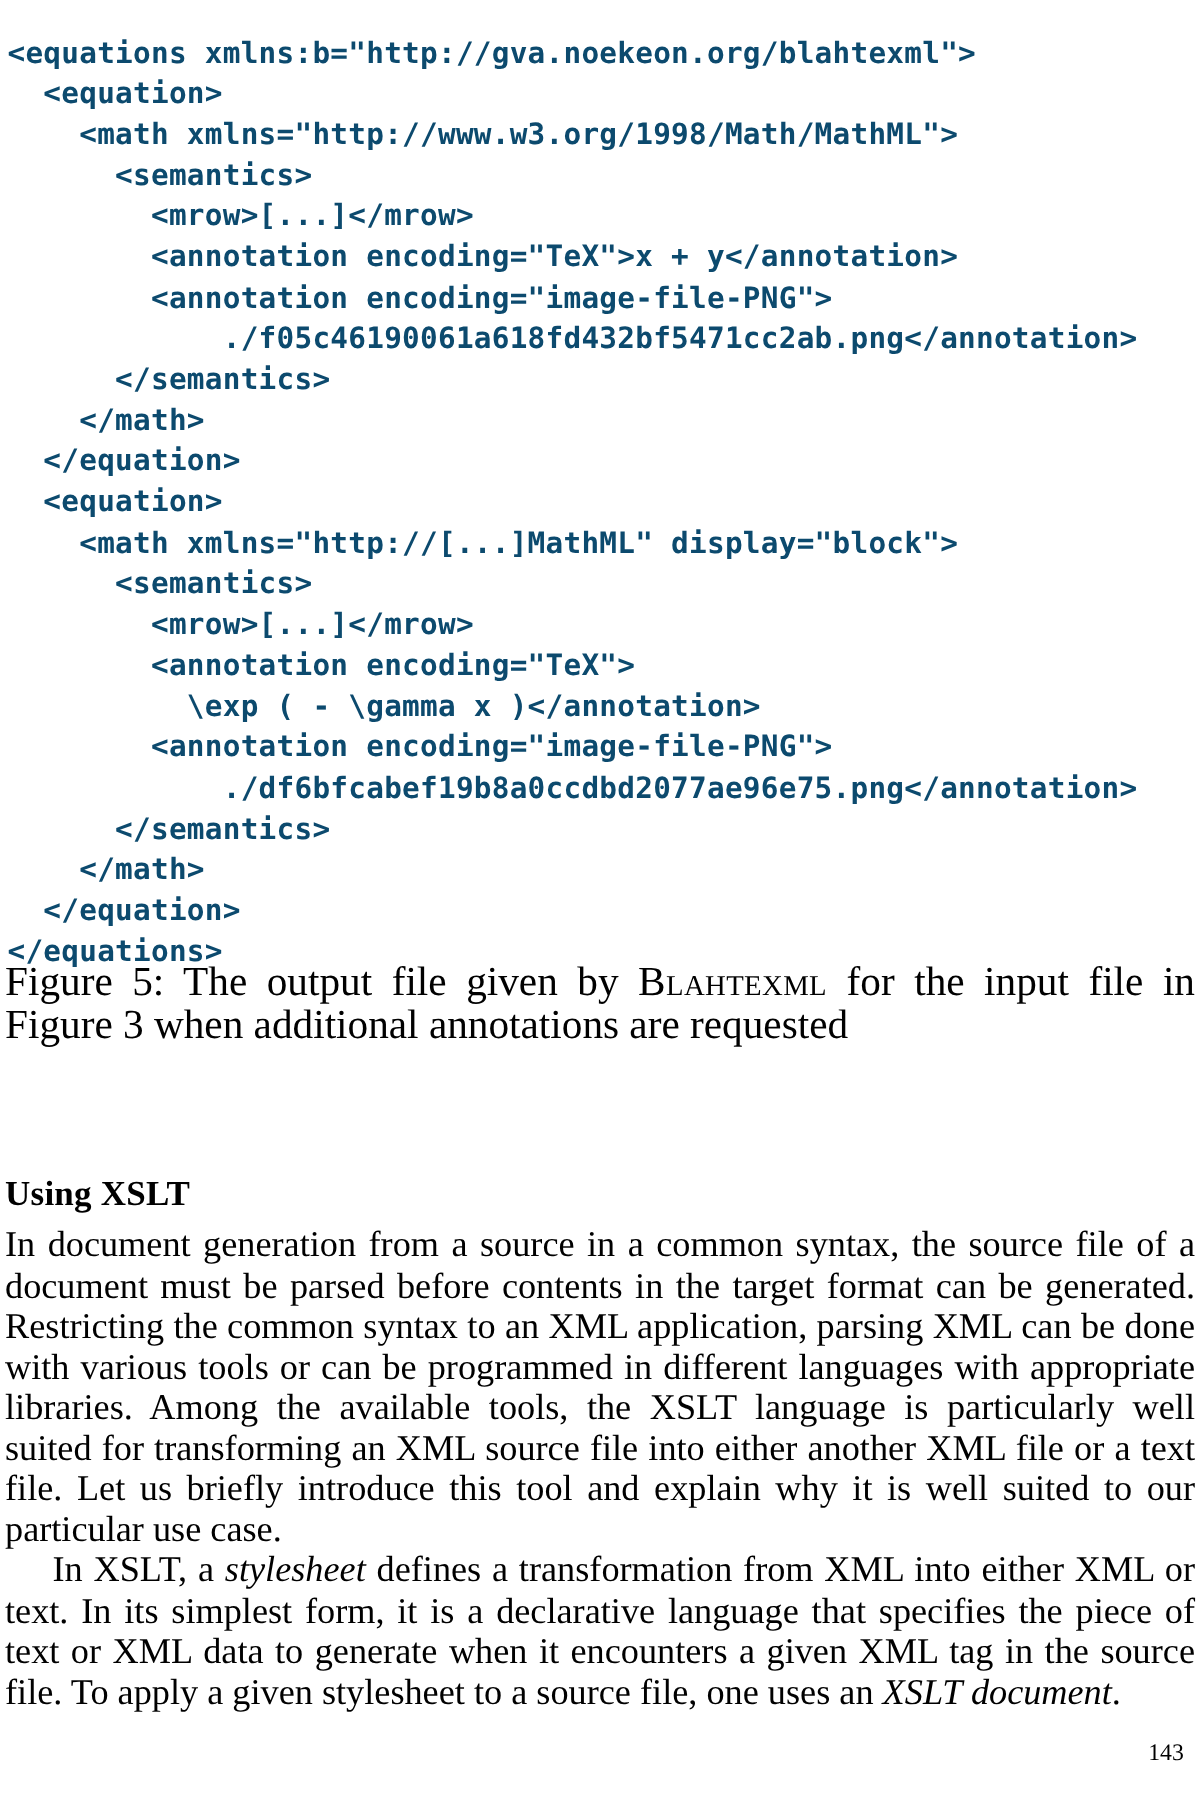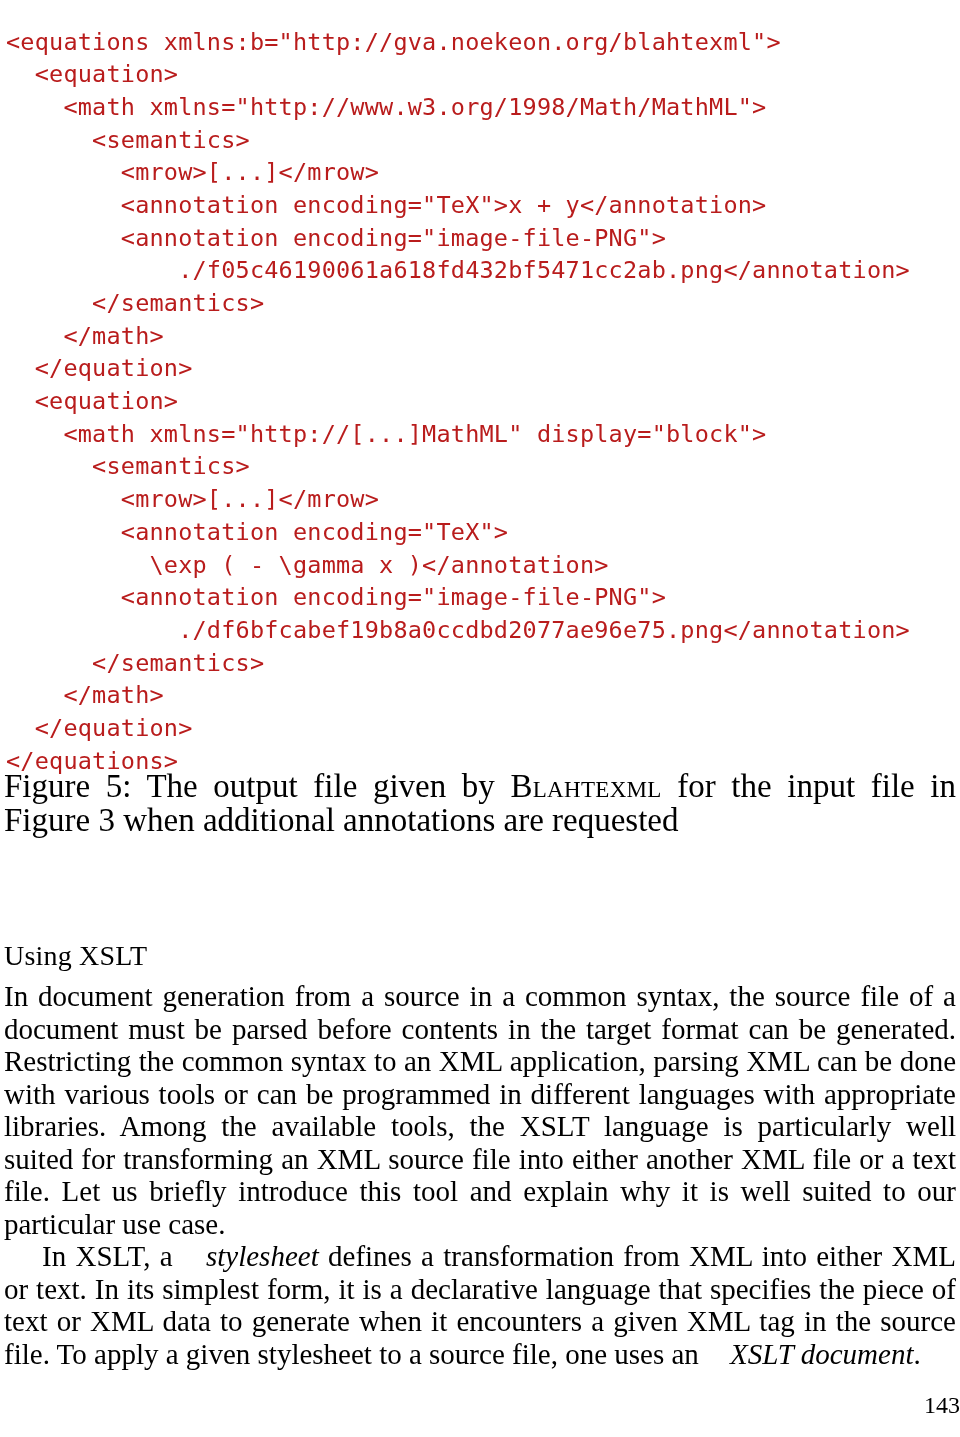--- a/index.html
+++ b/index.html
@@ -27,23 +27,23 @@
   
   .code-block {
     position: absolute;
     left: 6px;
     top: 2px;
     width: 950px;
     font-family: "DejaVu Sans Mono", "Liberation Mono", monospace;
     font-size: 23.5px;
     line-height: 32.7px;
     letter-spacing: 0.2px;
-    color: #b91c1c;
+    color: #0c4a6e;
     white-space: pre;
-    font-weight: 400;
+    font-weight: 700;
     -webkit-font-smoothing: none;
   }
   .code-line {
     white-space: pre;
     display: block;
     height: 32.7px;
   }
 
   
   .caption {
@@ -60,21 +60,21 @@
     font-variant: small-caps;
     letter-spacing: 0.3px;
   }
 
   
   .section-heading {
     position: absolute;
     left: 4px;
     top: 940px;
     font-size: 28px;
-    font-weight: normal;
+    font-weight: bold;
     letter-spacing: 0.2px;
   }
 
   
   .body-text {
     position: absolute;
     left: 4px;
     top: 980px;
     width: 952px;
     font-size: 29px;
@@ -83,29 +83,28 @@
     text-justify: inter-word;
   }
   .body-text p {
     margin: 0;
   }
   .body-text p.indented {
     text-indent: 38px;
   }
   .body-text i {
     font-style: italic;
-    margin-left: 24px;
   }
 
   
   .page-number {
     position: absolute;
-    right: 0;
+    right: 13px;
     top: 1392px;
-    font-size: 24px;
+    font-size: 19px;
     text-align: left;
   }
 </style>
 </head>
 <body>
 
 <div class="page">
 
   <pre class="code-block" id="code-block"><span class="code-line">&lt;equations xmlns:b="http://gva.noekeon.org/blahtexml"&gt;</span><span class="code-line">  &lt;equation&gt;</span><span class="code-line">    &lt;math xmlns="http://www.w3.org/1998/Math/MathML"&gt;</span><span class="code-line">      &lt;semantics&gt;</span><span class="code-line">        &lt;mrow&gt;[...]&lt;/mrow&gt;</span><span class="code-line">        &lt;annotation encoding="TeX"&gt;x + y&lt;/annotation&gt;</span><span class="code-line">        &lt;annotation encoding="image-file-PNG"&gt;</span><span class="code-line">            ./f05c46190061a618fd432bf5471cc2ab.png&lt;/annotation&gt;</span><span class="code-line">      &lt;/semantics&gt;</span><span class="code-line">    &lt;/math&gt;</span><span class="code-line">  &lt;/equation&gt;</span><span class="code-line">  &lt;equation&gt;</span><span class="code-line">    &lt;math xmlns="http://[...]MathML" display="block"&gt;</span><span class="code-line">      &lt;semantics&gt;</span><span class="code-line">        &lt;mrow&gt;[...]&lt;/mrow&gt;</span><span class="code-line">        &lt;annotation encoding="TeX"&gt;</span><span class="code-line">          \exp ( - \gamma x )&lt;/annotation&gt;</span><span class="code-line">        &lt;annotation encoding="image-file-PNG"&gt;</span><span class="code-line">            ./df6bfcabef19b8a0ccdbd2077ae96e75.png&lt;/annotation&gt;</span><span class="code-line">      &lt;/semantics&gt;</span><span class="code-line">    &lt;/math&gt;</span><span class="code-line">  &lt;/equation&gt;</span><span class="code-line">&lt;/equations&gt;</span></pre>
 

